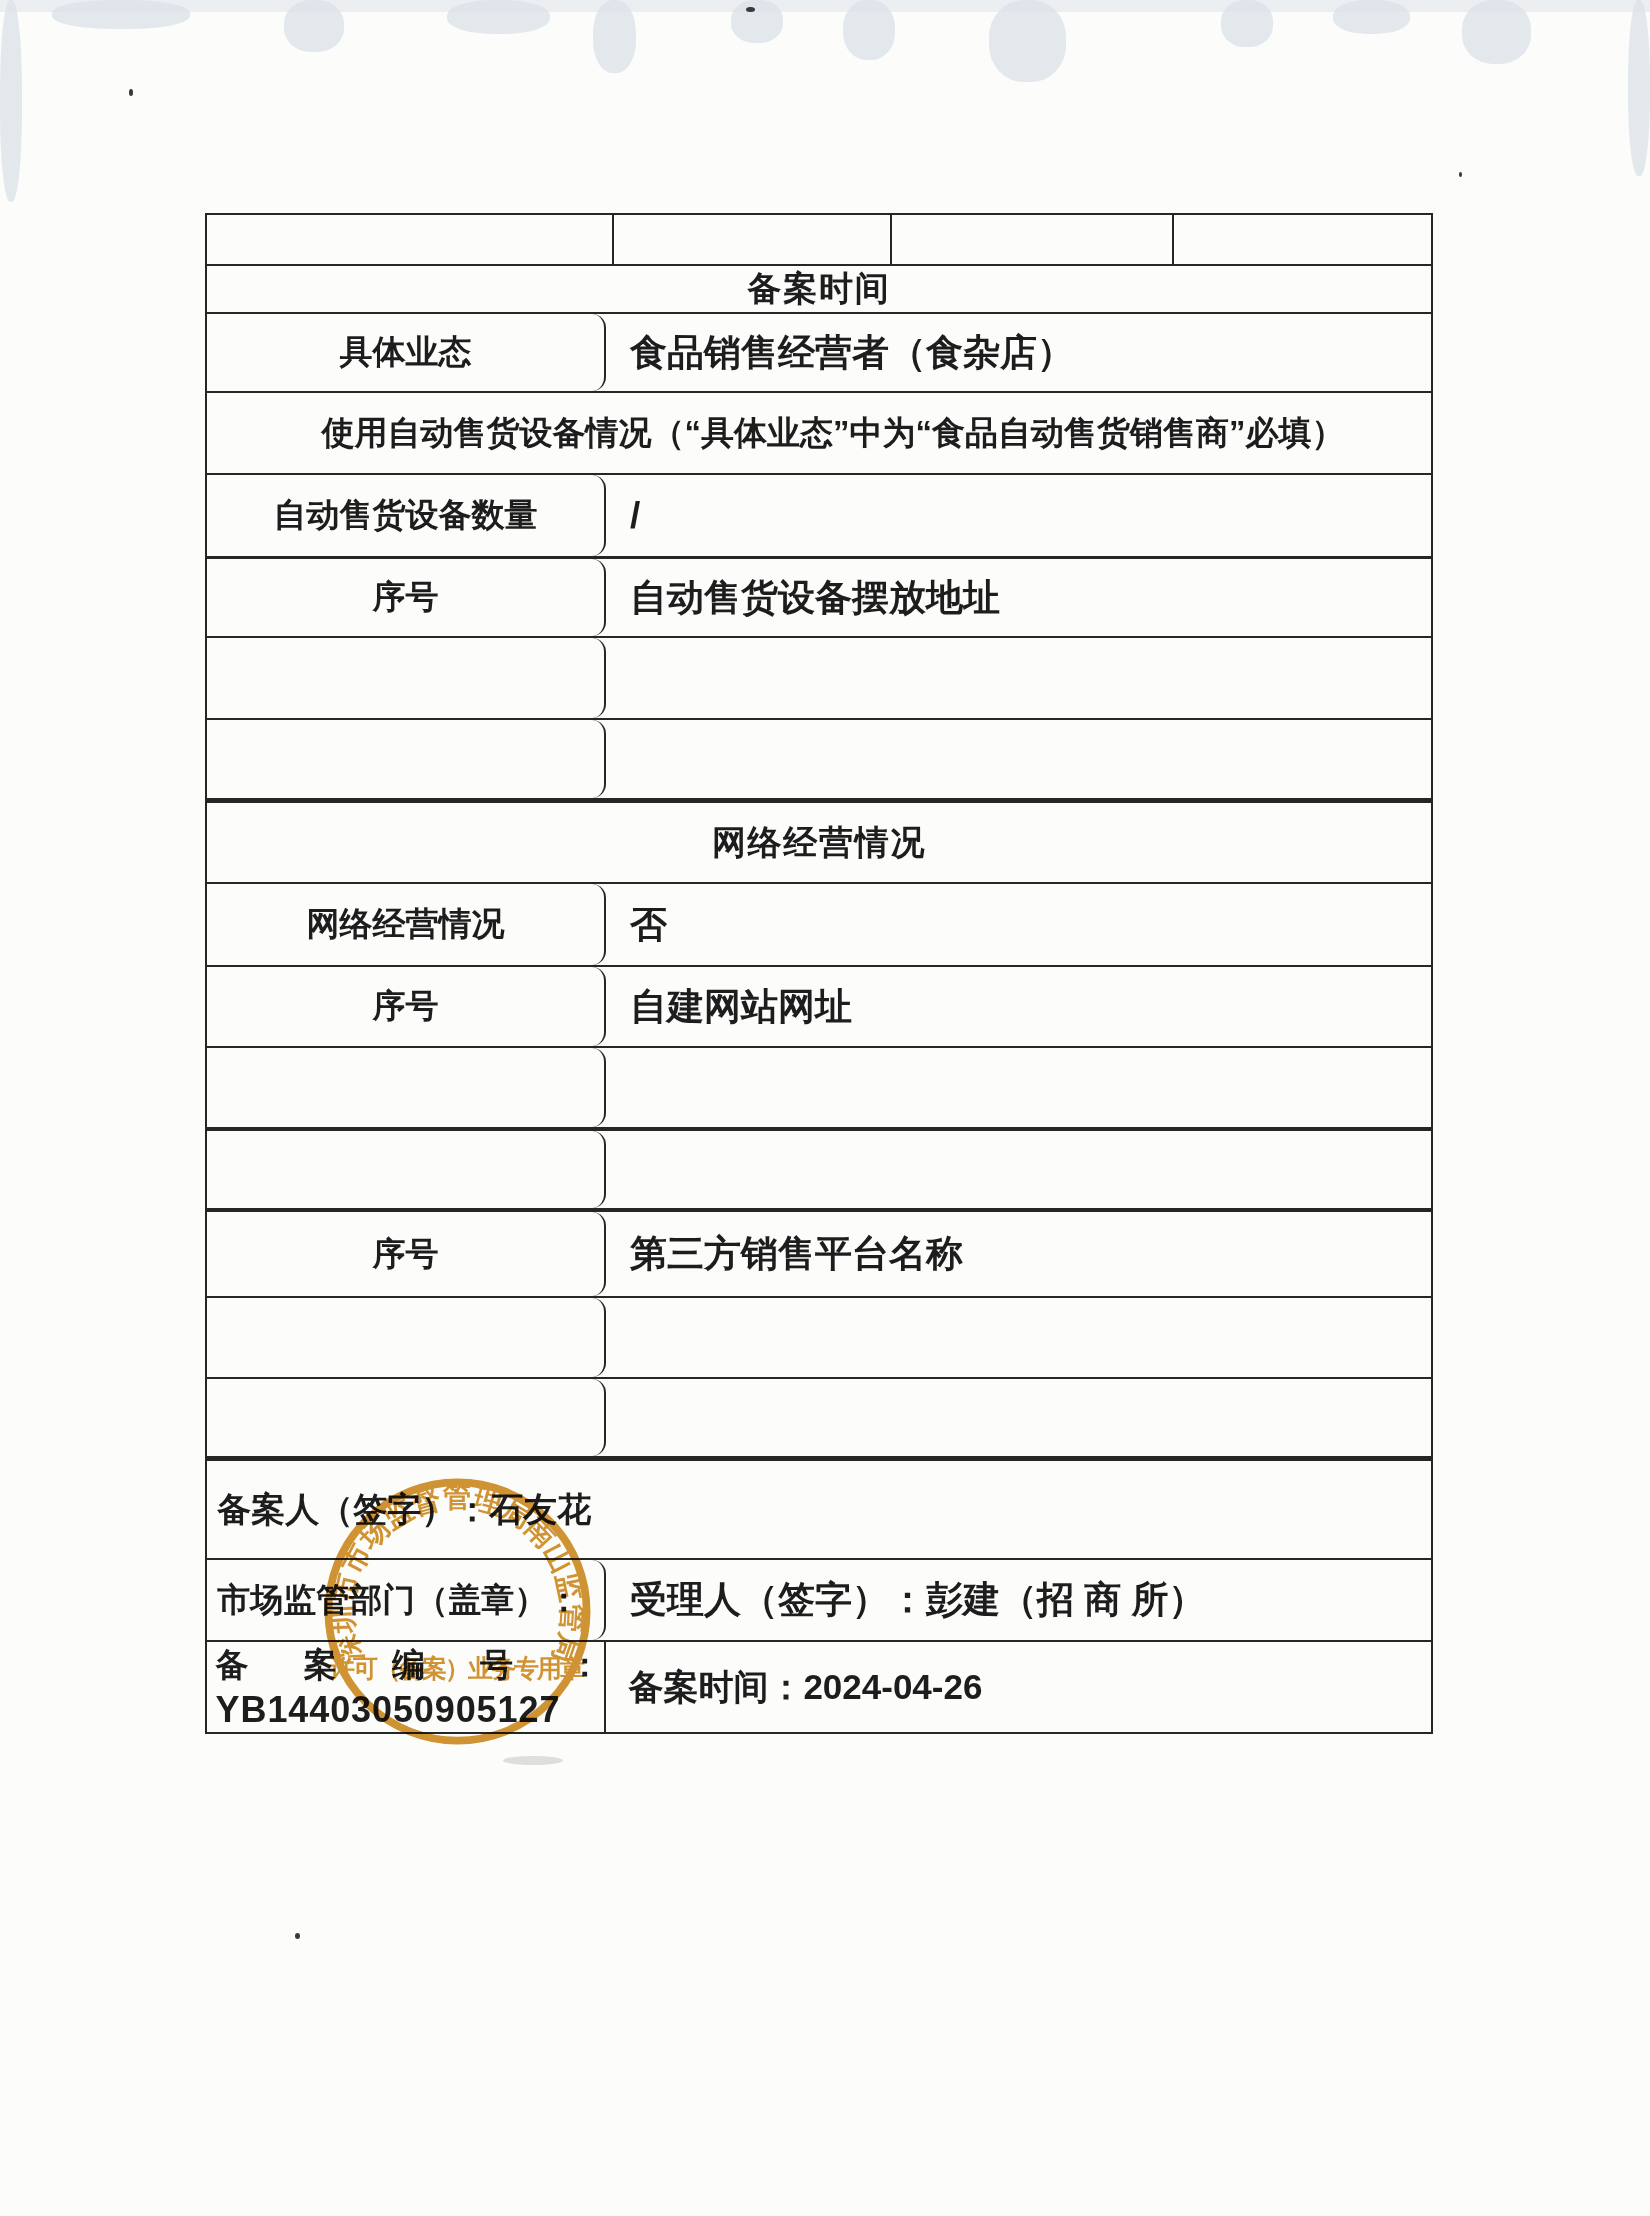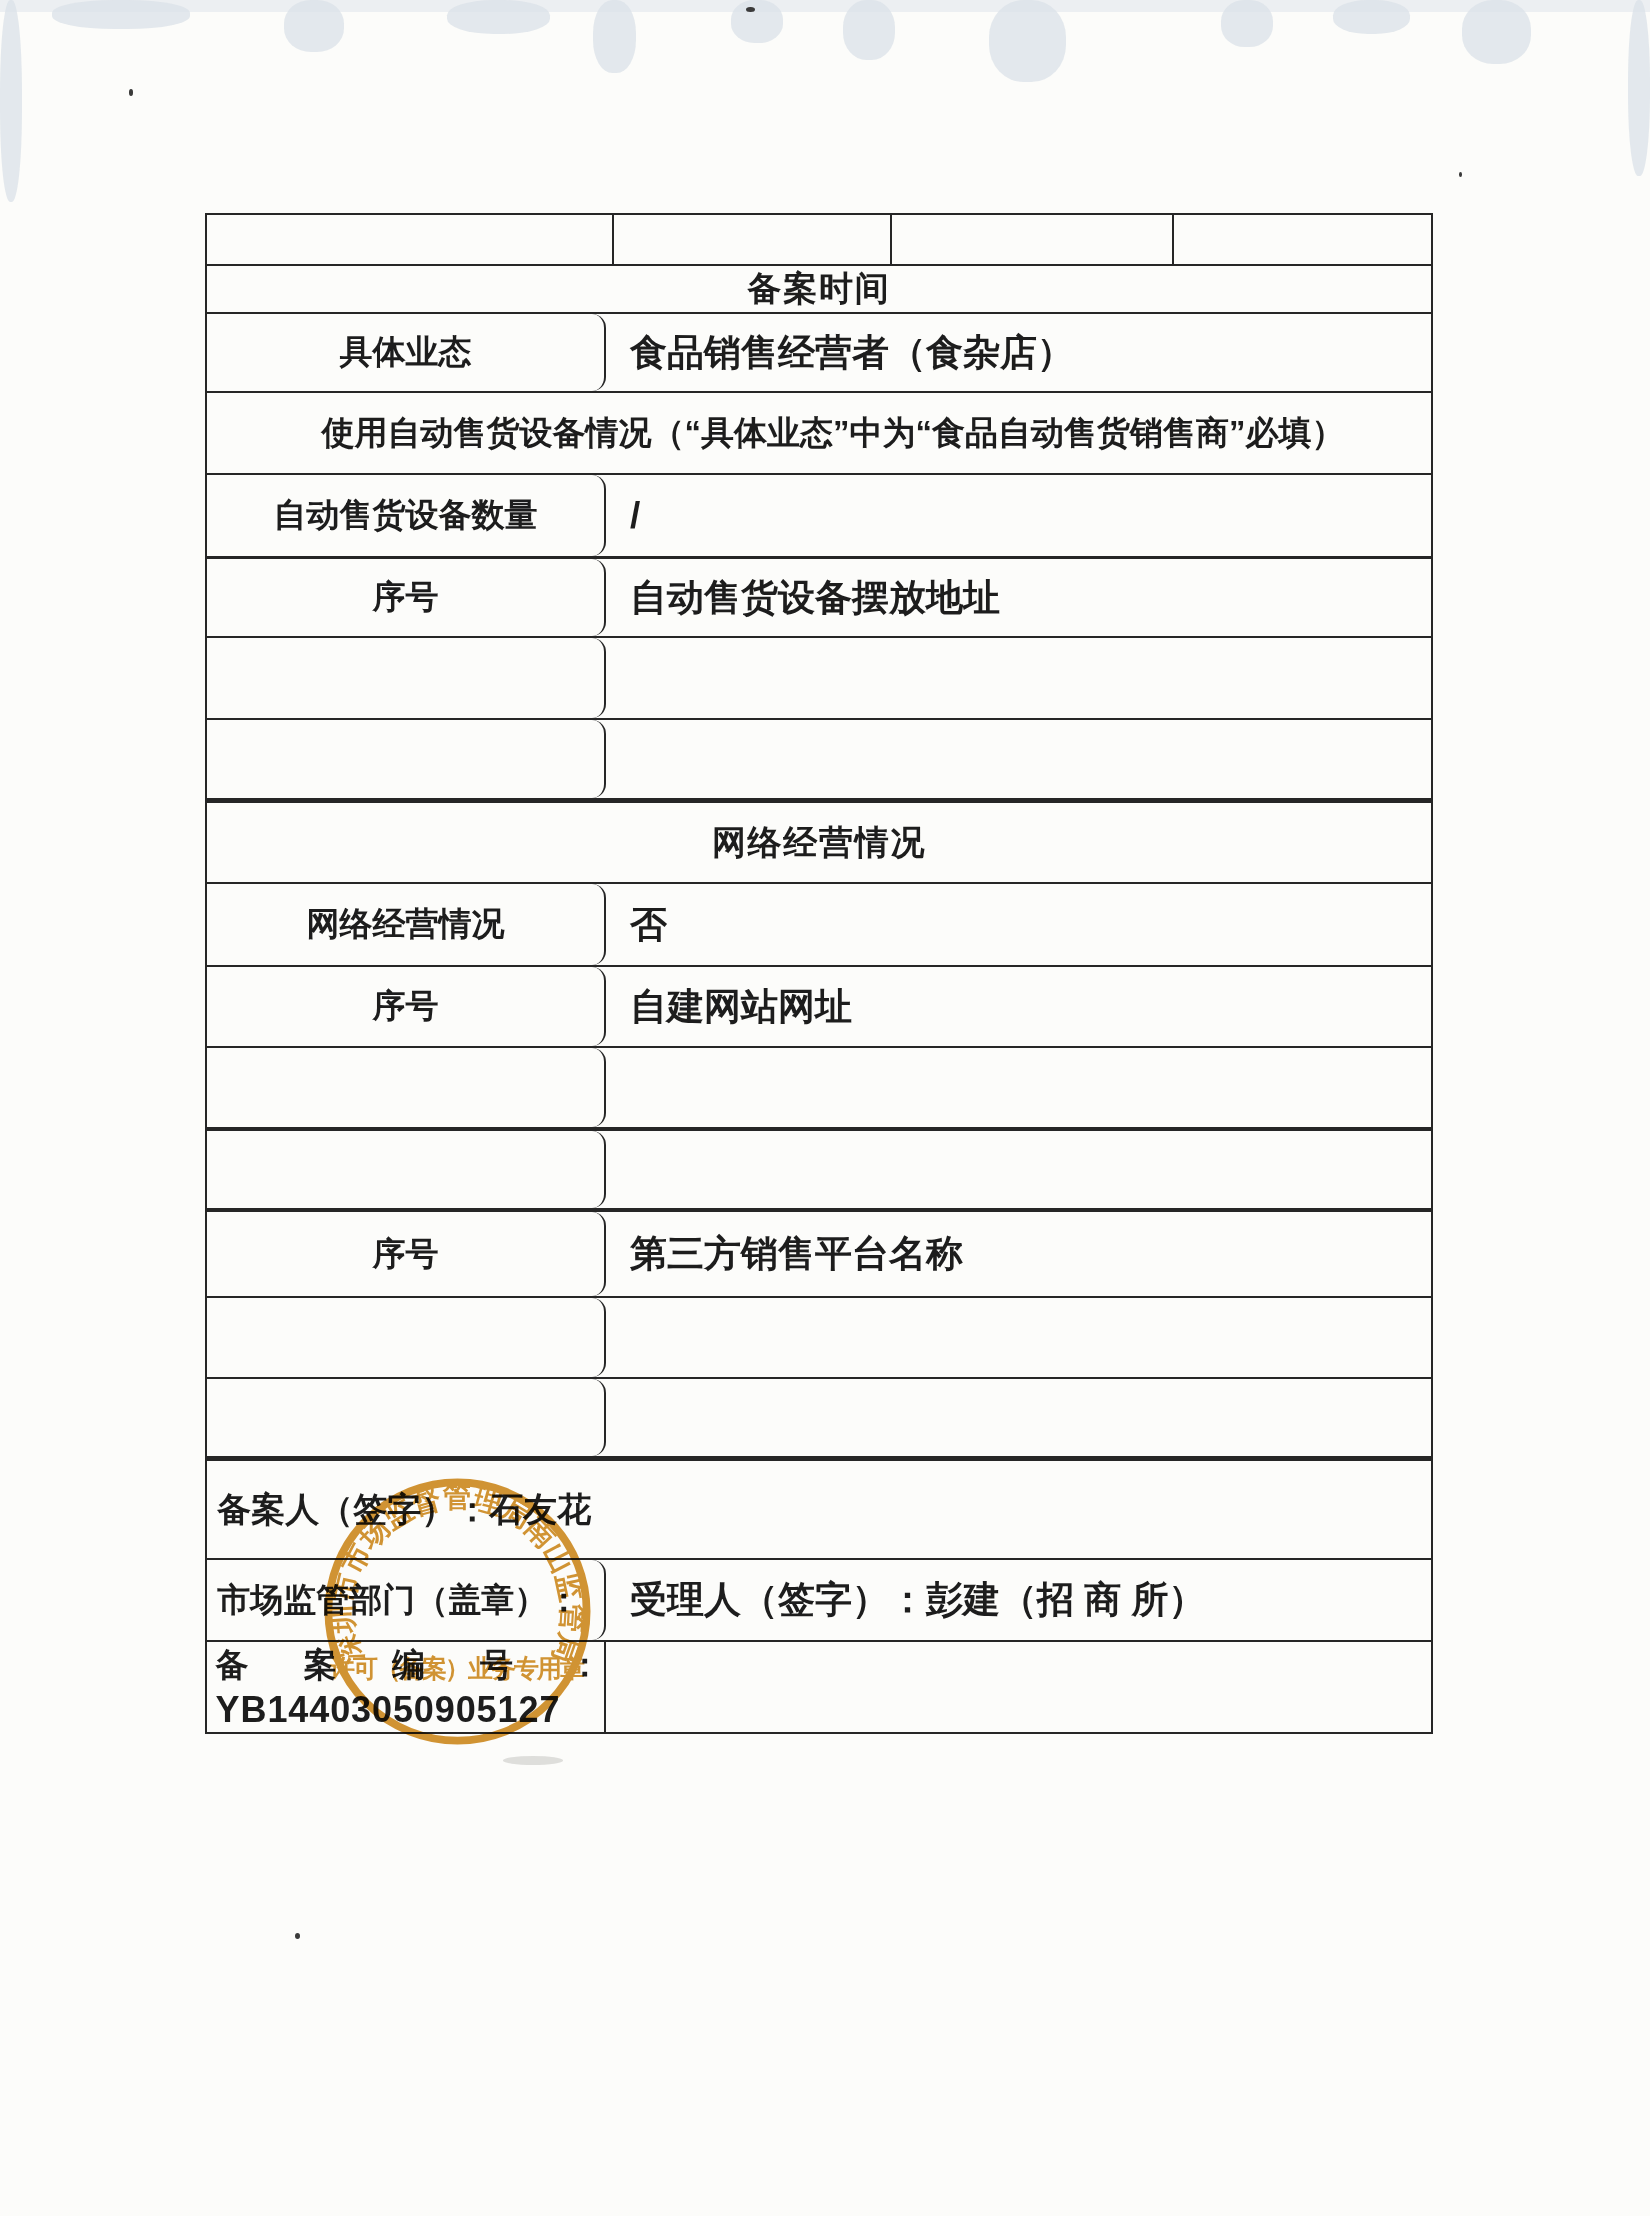--- a/index.html
+++ b/index.html
@@ -175,20 +175,21 @@
     <div class="row" style="height:80px;">
       <div class="cell-label cl-left">市场监管部门（盖章）：</div>
       <div class="cell-value">受理人（签字）：彭建（招 商 所）</div>
     </div>
 
     <div class="row last" style="height:90px;">
       <div class="regno-cell">
         <div class="regno-line1">备 案 编 号 ：</div>
         <div class="regno-line2">YB14403050905127</div>
       </div>
+      <div class="date-cell">备案时间：2024-04-26</div>
     </div>
 
   </div>
 
   <svg class="stamp" viewBox="0 0 352 352">
     <circle cx="176" cy="176" r="150" fill="none" stroke="#cf8a1e" stroke-width="9"></circle>
     <path id="sealArc" d="M 68,233 A 122,122 0 1 1 284,233" fill="none"></path>
     <text font-size="33" font-weight="700" fill="#cf8a1e" letter-spacing="2" font-family="Liberation Sans, DejaVu Sans, sans-serif">
       <textPath href="#sealArc" startOffset="2" textLength="498">深圳市市场监督管理局南山监管局</textPath>
     </text>

